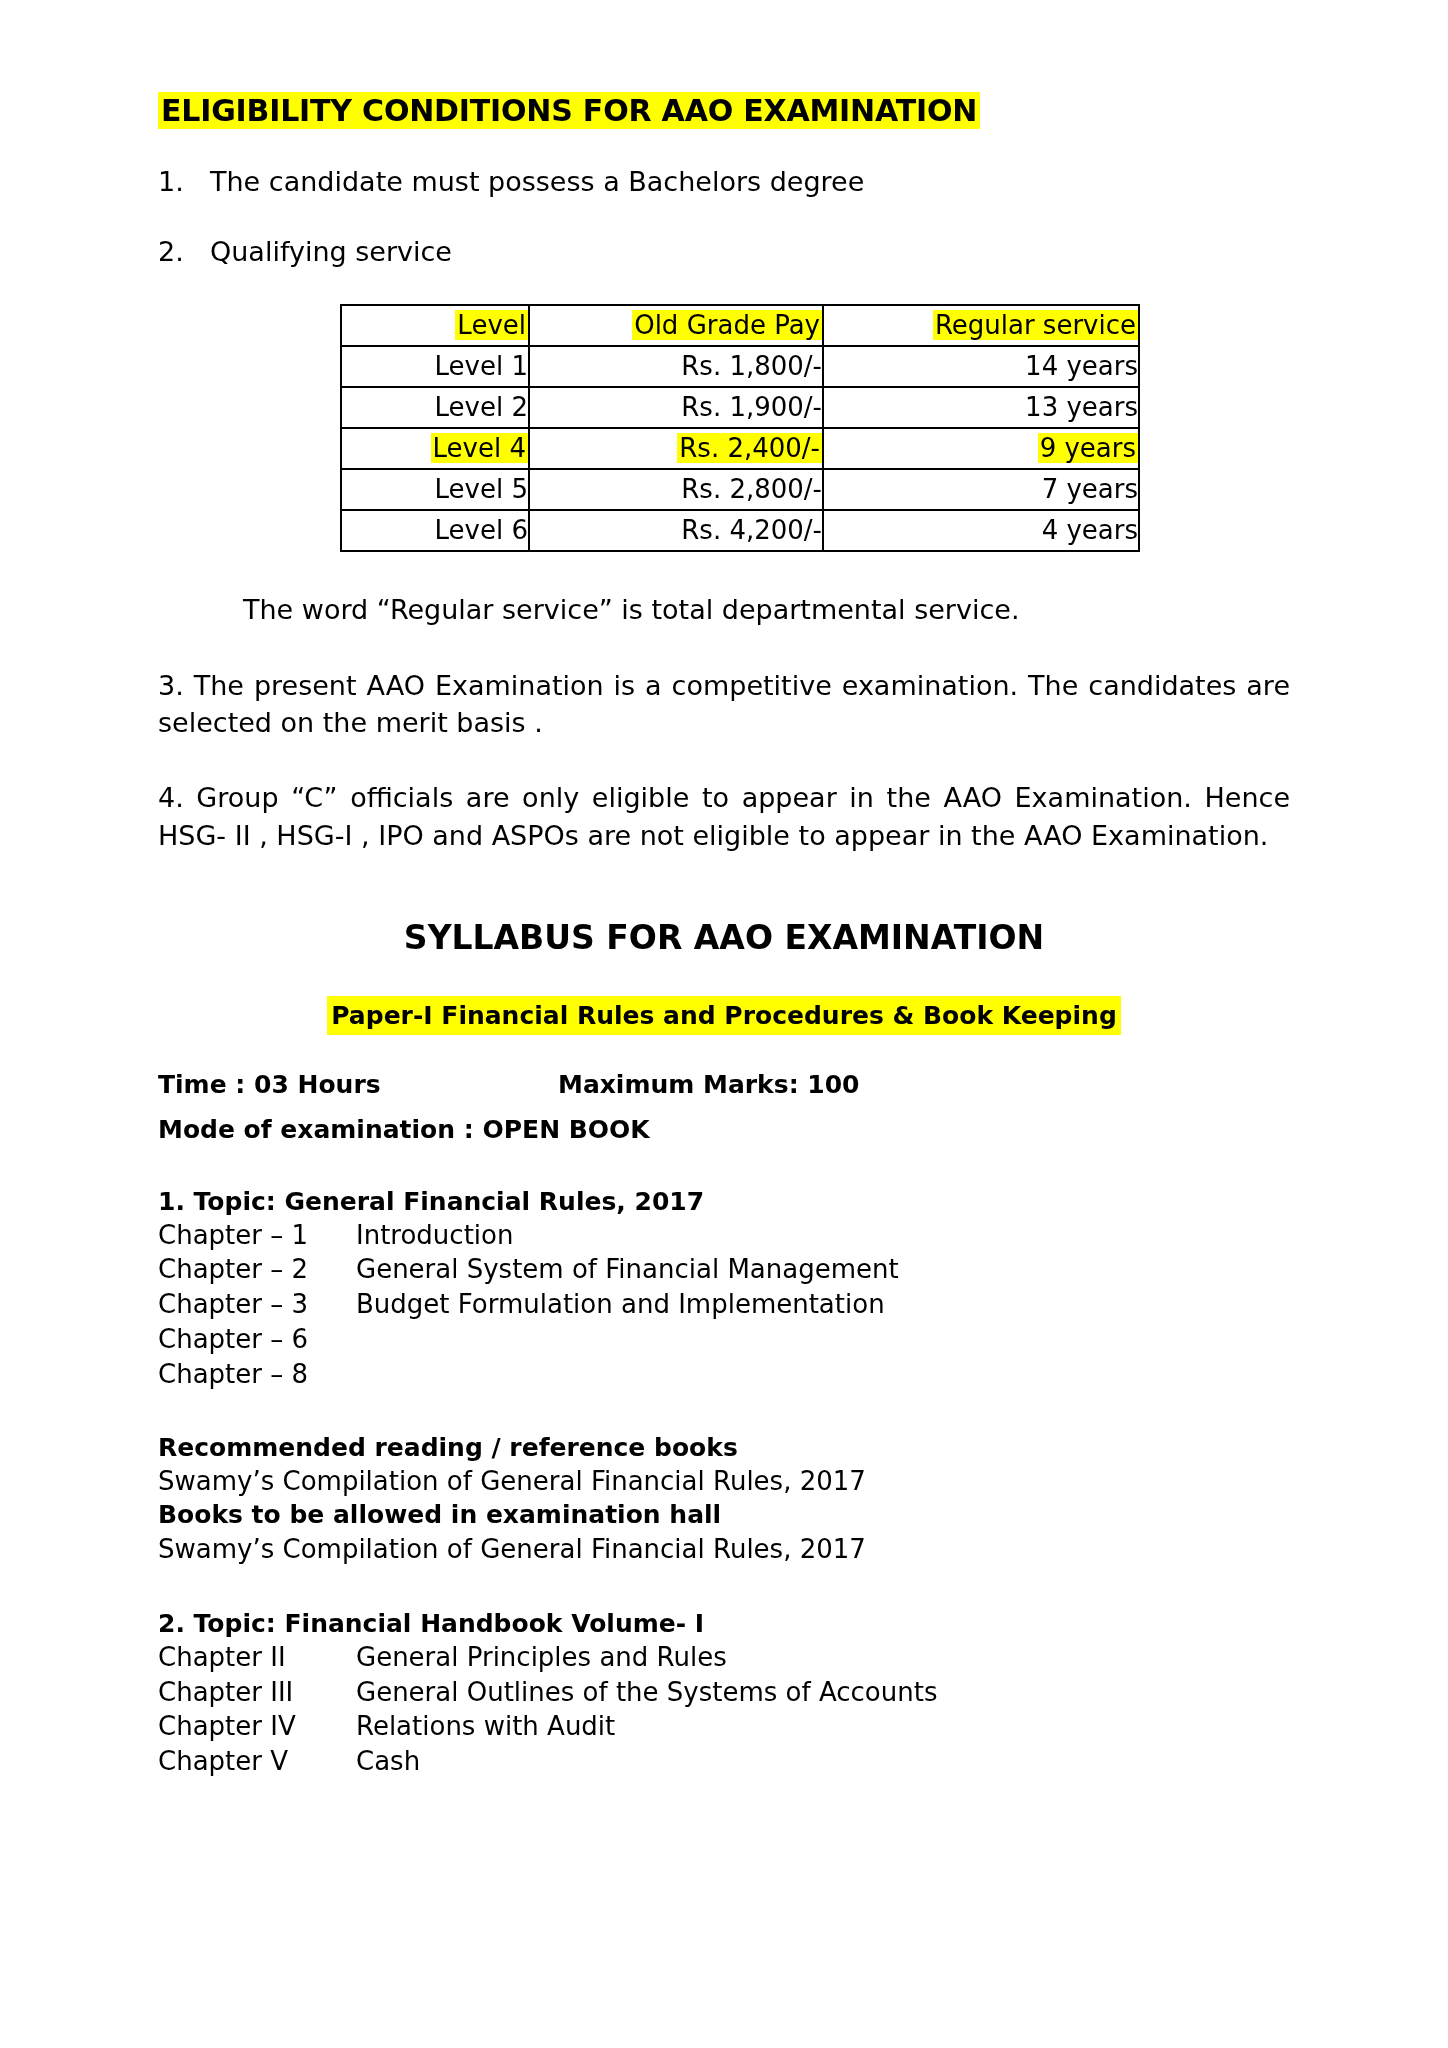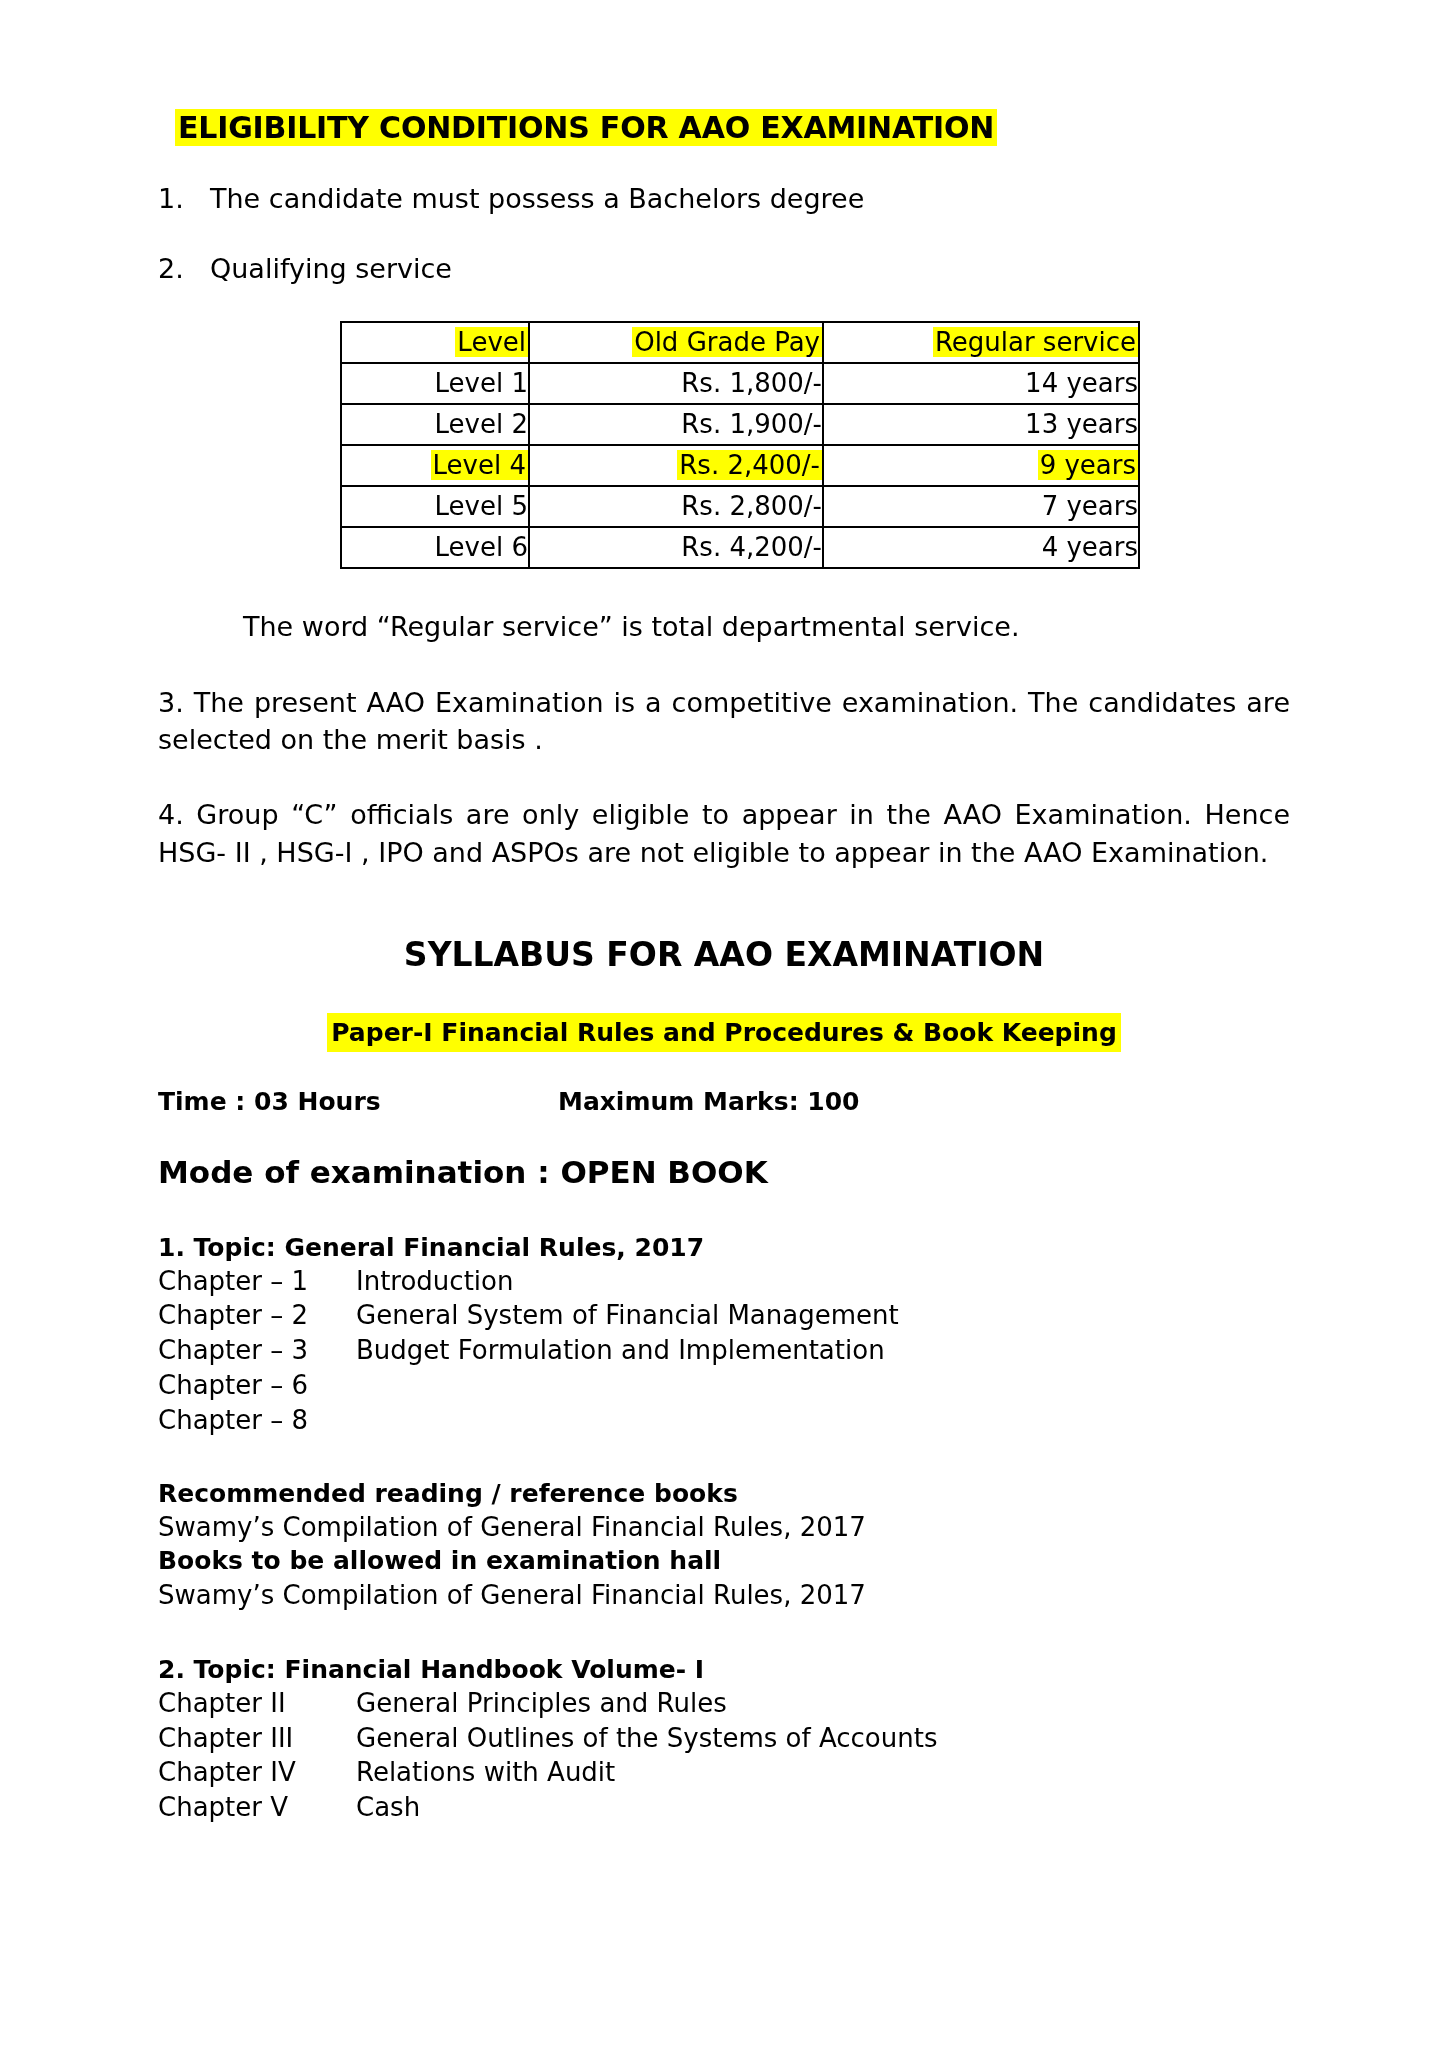--- a/index.html
+++ b/index.html
@@ -20,21 +20,21 @@
     height: 2048px;
     background: #ffffff;
     box-sizing: border-box;
     padding: 0 158px 0 158px;
   }
   .hl {
     background: #ffff00;
   }
   
   .doc-title {
-    margin: 17px;
+    margin: 0;
     padding-top: 92px;
     font-size: 30px;
     font-weight: bold;
     line-height: 1.25;
     letter-spacing: -0.2px;
   }
   .doc-title .hl { padding: 1px 3px; }
 
   
   .num-list {
@@ -115,22 +115,22 @@
   .meta-row {
     margin-top: 40px;
     font-size: 25px;
     font-weight: bold;
     display: flex;
   }
   .meta-row .left { width: 400px; flex: 0 0 400px; }
   .meta-row .right { flex: 1 1 auto; }
 
   .mode-line {
-    margin-top: 38px;
-    font-size: 31px;
+    margin-top: 16px;
+    font-size: 25px;
     font-weight: bold;
   }
 
   .topic-head {
     margin-top: 42px;
     font-size: 25px;
     font-weight: bold;
     line-height: 1.25;
   }
   .chapter-row {

